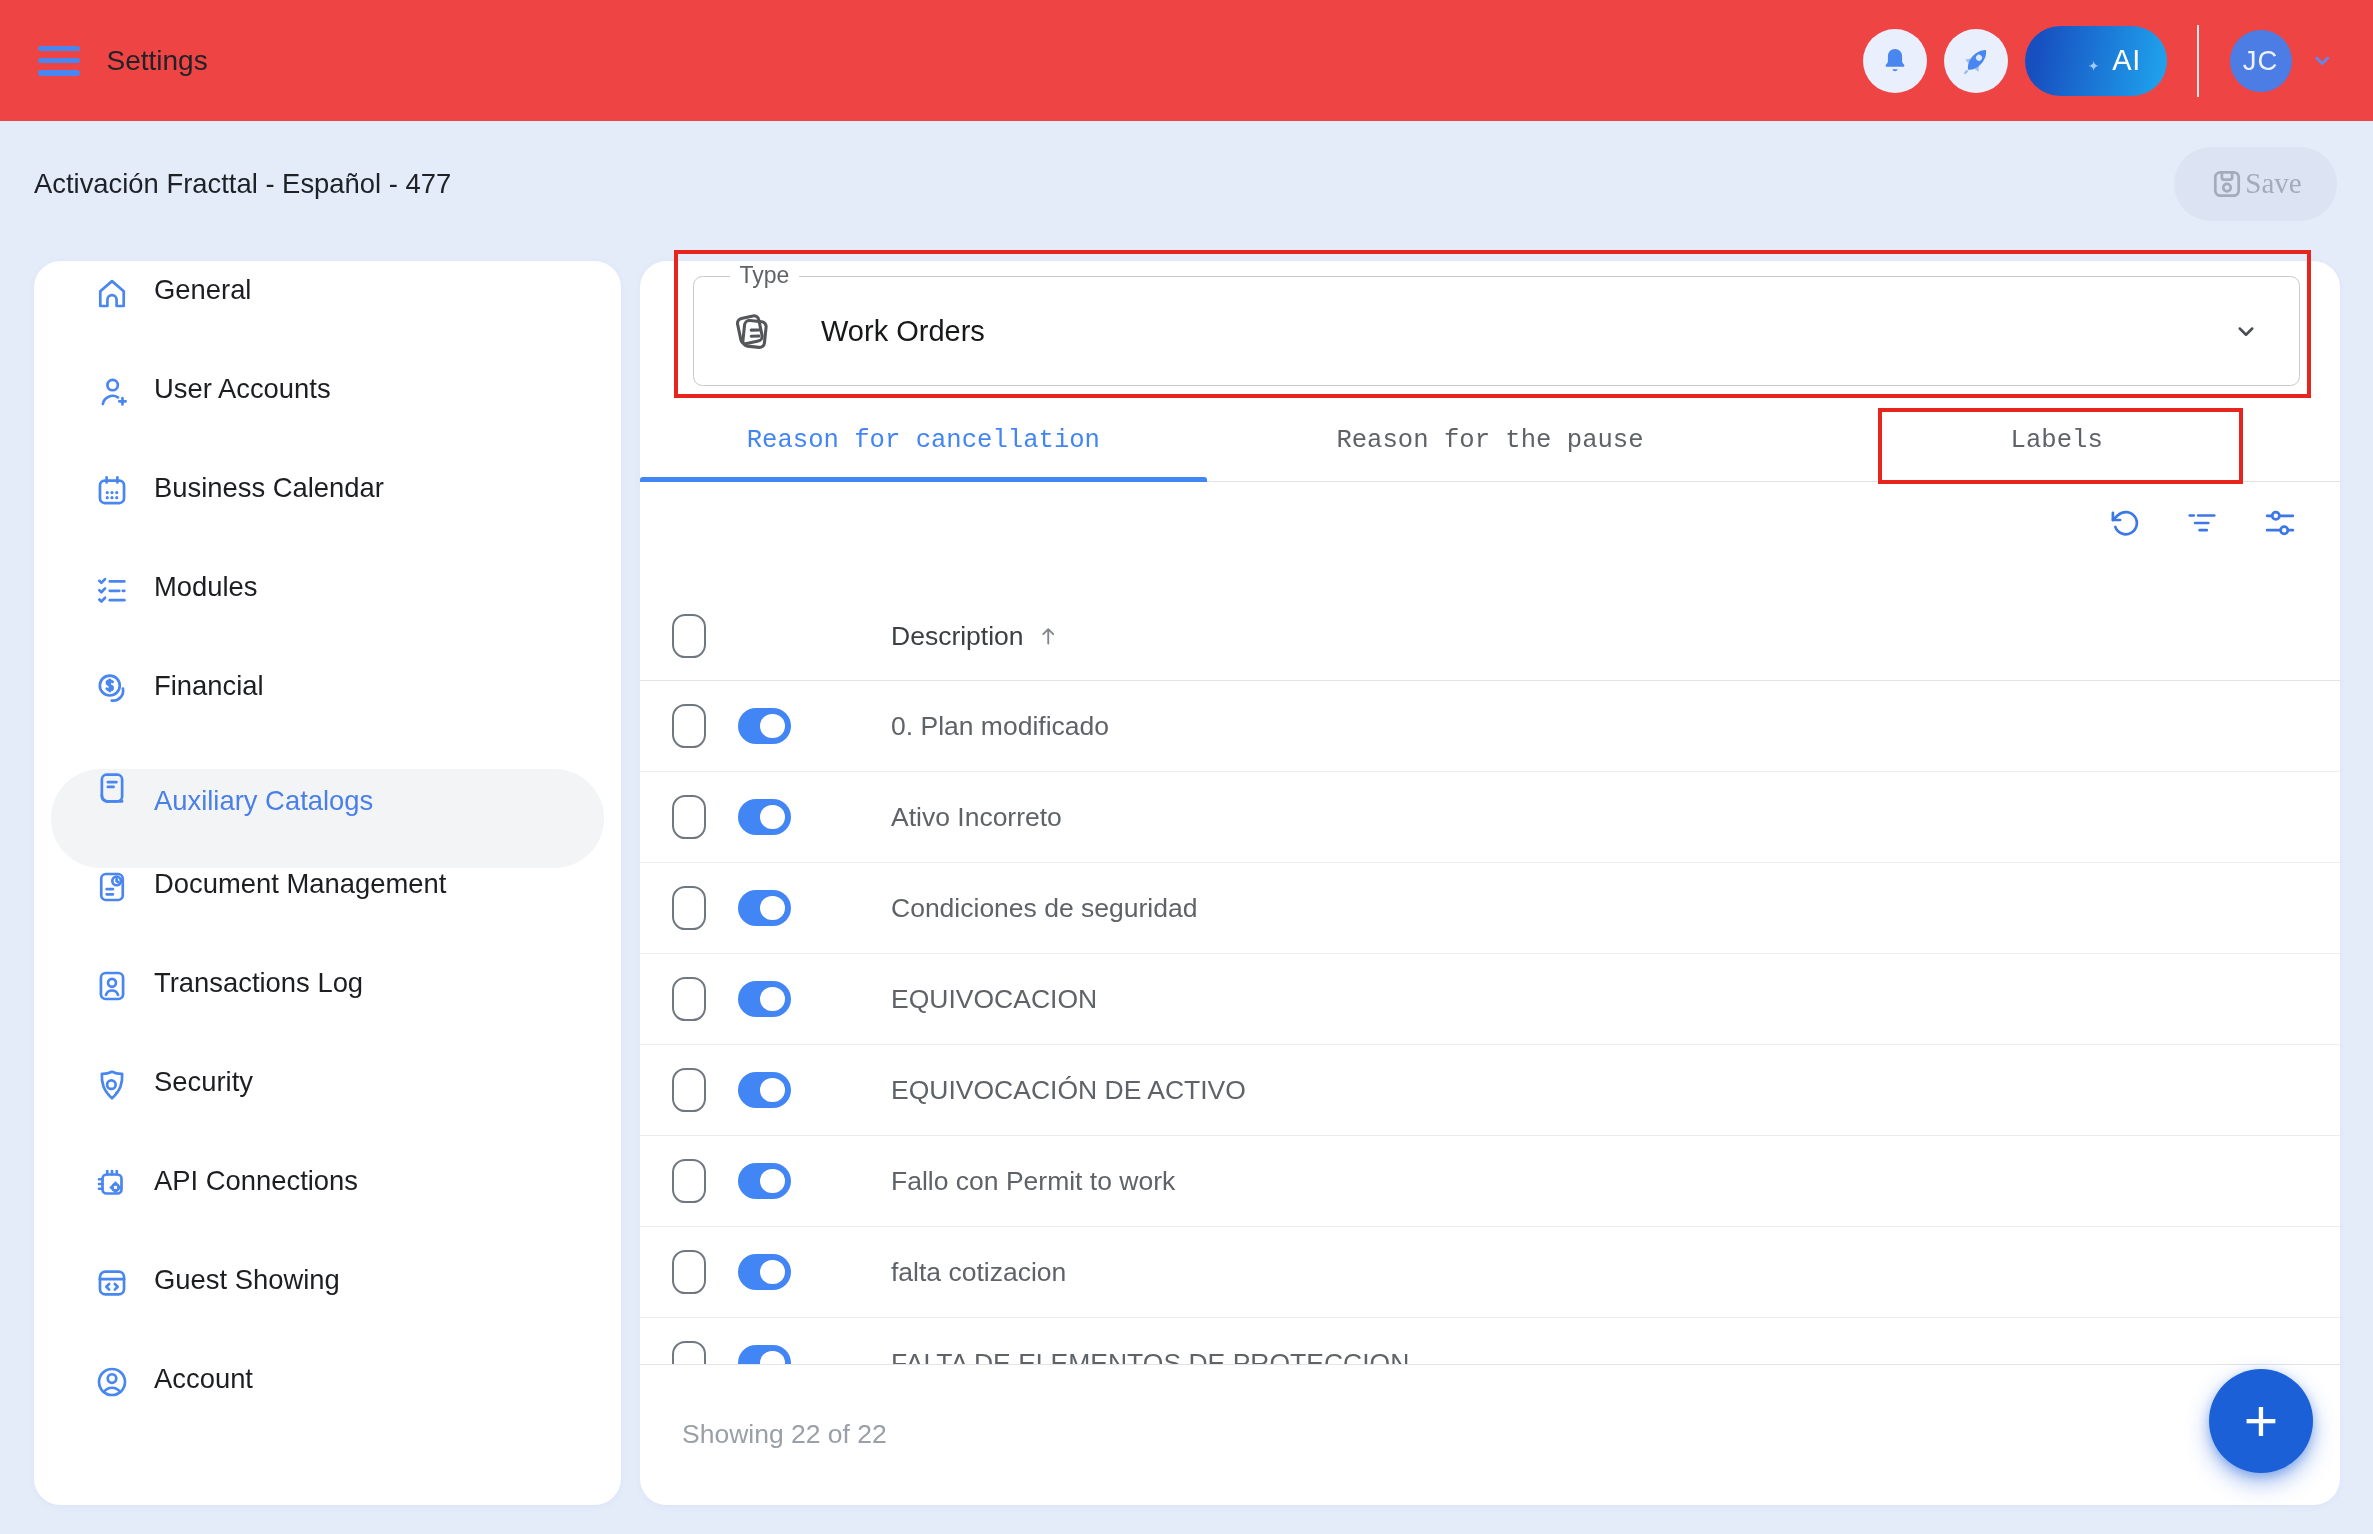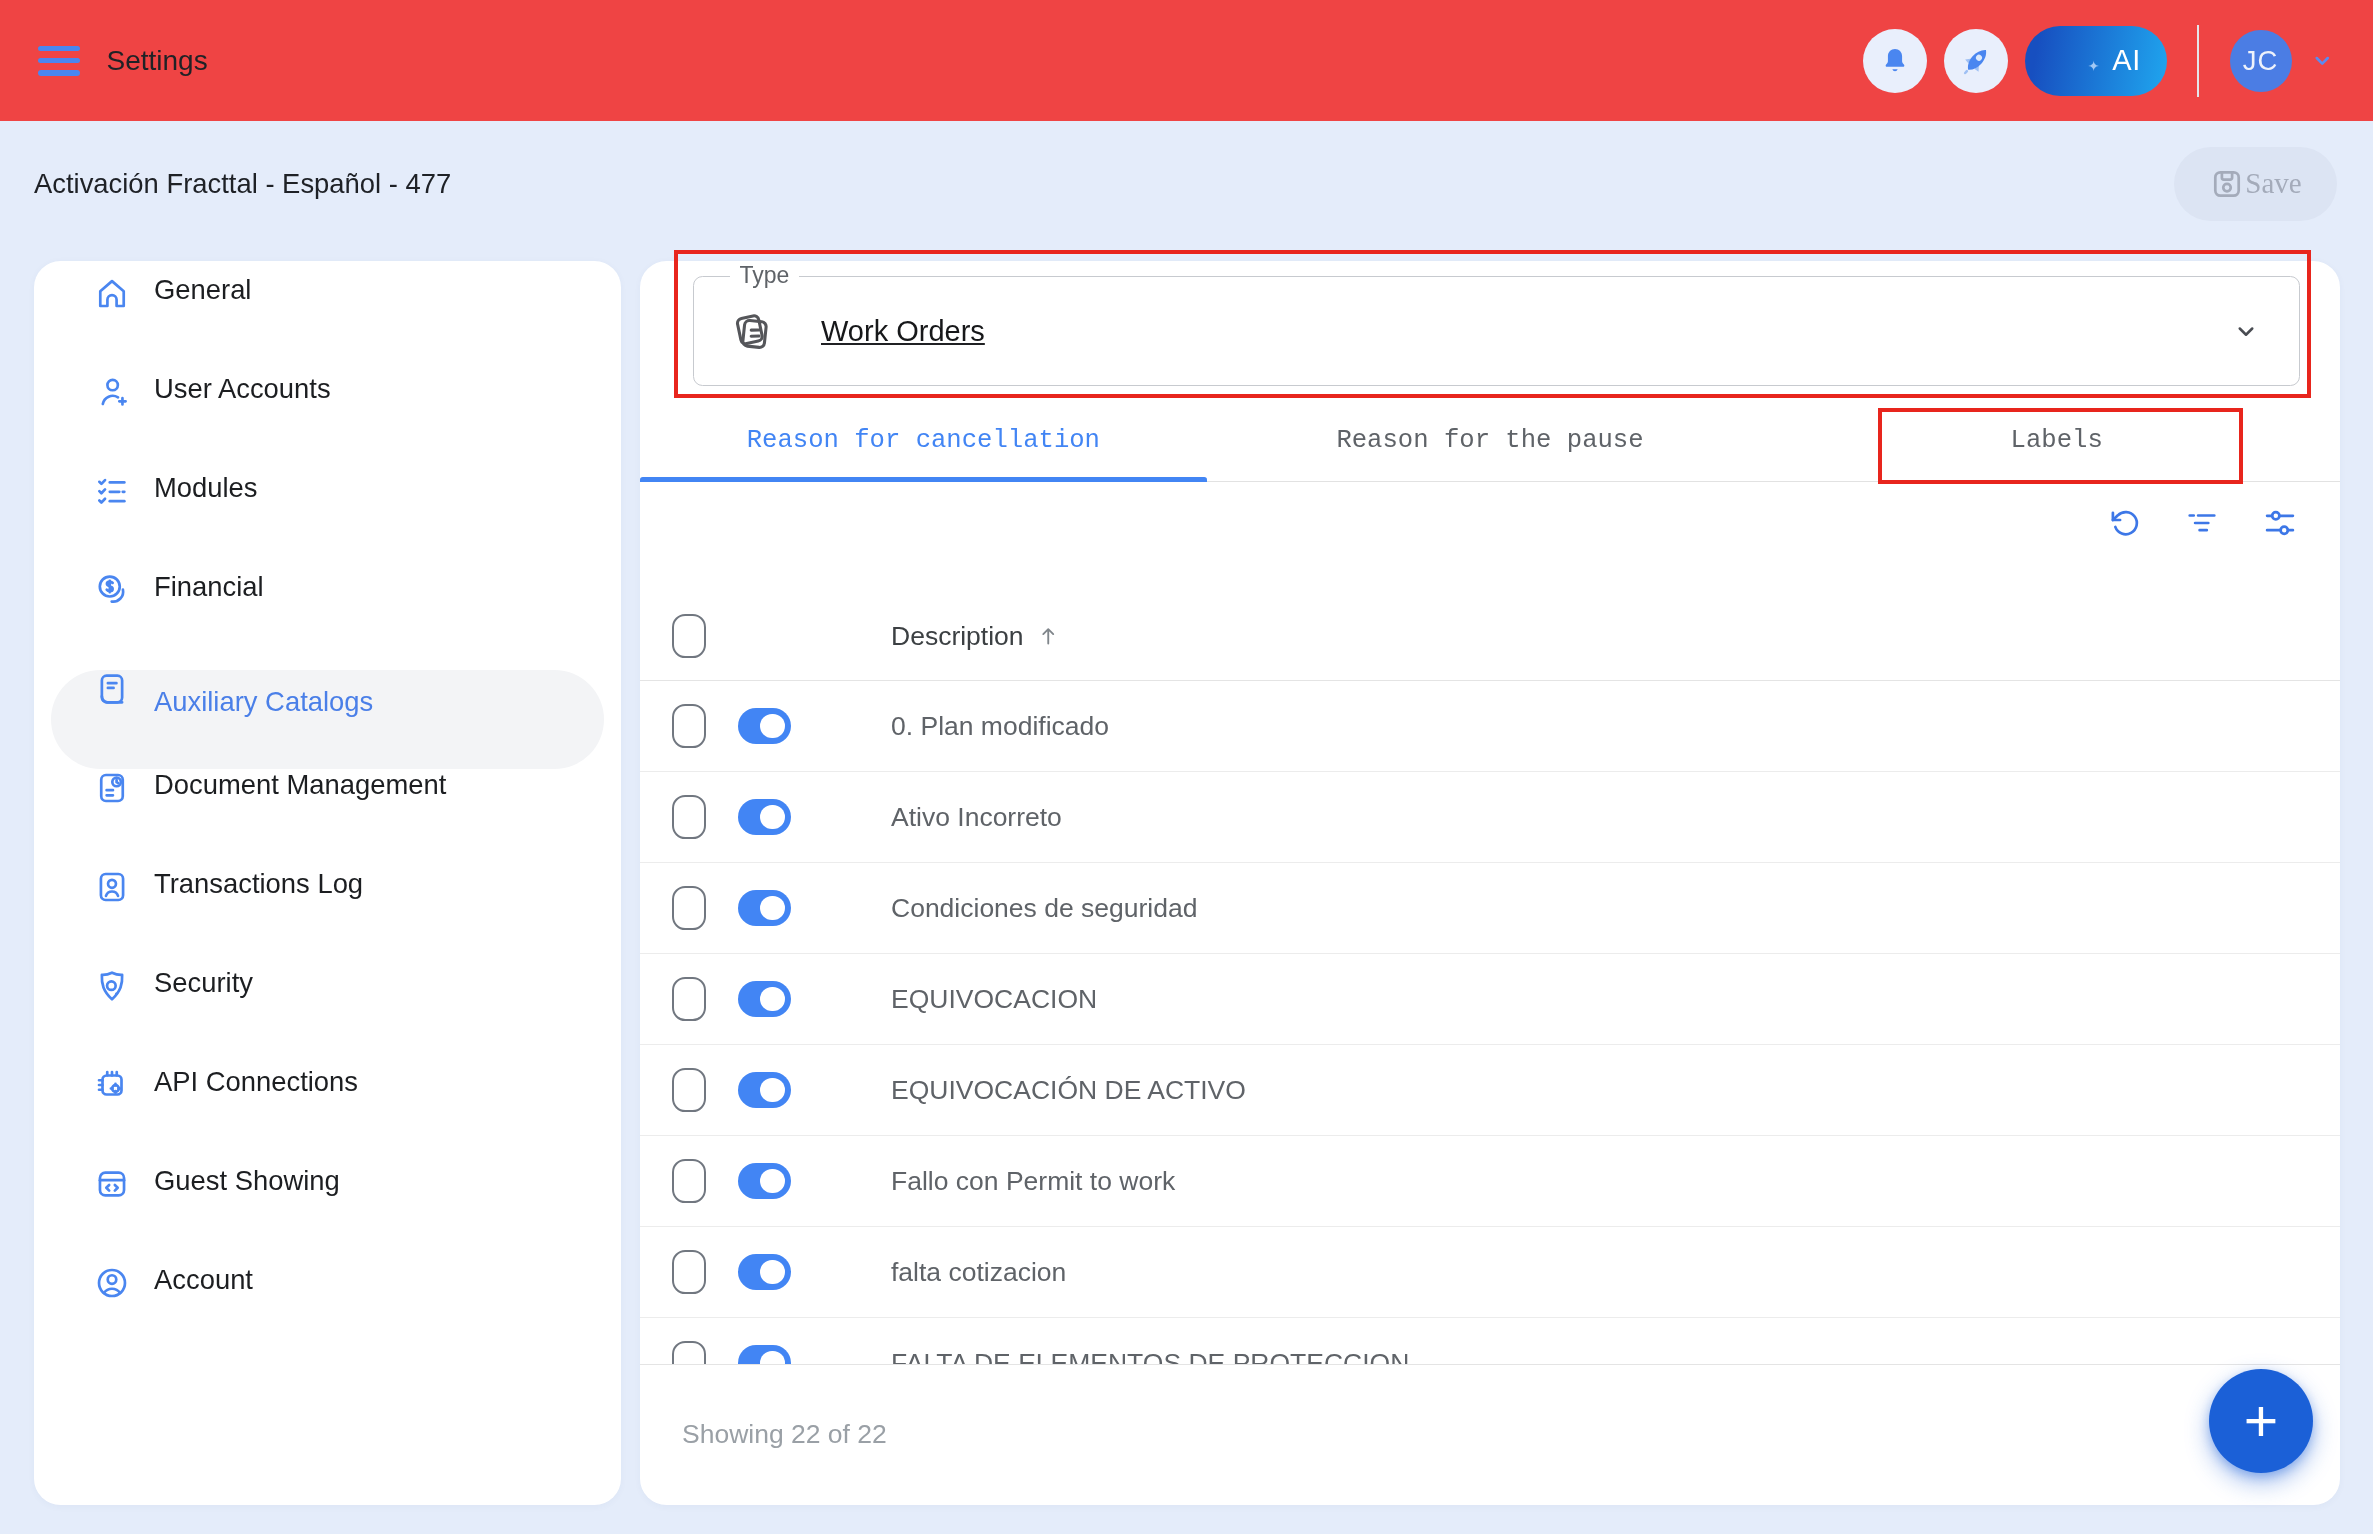--- a/index.html
+++ b/index.html
@@ -41,21 +41,21 @@
     box-shadow:0 1.9px 7.6px rgba(50,70,130,.04);padding-top:13.2px;overflow:hidden;}
   .side-item{height:99px;display:flex;align-items:flex-start;padding-left:59px;gap:23px;cursor:pointer;}
   .side-item .s-icon{width:38px;height:38px;color:#4a86f0;flex:0 0 auto;display:flex;align-items:center;}
   .side-item .s-label{font-size:27.4px;color:#1c1e21;white-space:nowrap;}
   .side-item.active{margin:0 17px;padding-left:42px;border-radius:51px;background:#f3f4f6;}
   .side-item.active .s-label{color:#4a7fe8;margin-top:16px;}
   .main-card{position:absolute;left:640px;top:261px;width:1700px;height:1244px;background:#fff;border-radius:26.5px;
     box-shadow:0 1.9px 7.6px rgba(50,70,130,.04);}
   
   .type-field{position:absolute;left:53px;top:15px;width:1607px;height:110px;border:1.9px solid #c7cacf;border-radius:9.5px;
-    display:flex;align-items:center;padding-left:34px;cursor:pointer;background:#fff;text-decoration:underline;}
+    display:flex;align-items:center;padding-left:34px;cursor:pointer;background:#fff;}
   .type-label{position:absolute;top:-15px;left:36px;background:#fff;padding:0 9.5px;font-size:23px;color:#5f6368;}
   .type-icon{width:49px;height:49px;color:#55565a;display:flex;align-items:center;}
   .type-value{font-size:29px;color:#17181a;margin-left:44px;}
   .type-chevron{position:absolute;right:38px;top:50%;transform:translateY(-50%);color:#494c52;display:flex;}
   .anno{position:absolute;border:4.7px solid #e8251d;pointer-events:none;z-index:5;}
   .anno-type{left:34px;top:-11.4px;width:1637px;height:148px;}
   .anno-labels{left:1238px;top:147px;width:365px;height:76px;}
   
   .tabs{position:absolute;left:0;top:138px;width:100%;height:83px;display:flex;border-bottom:0.9px solid #e2e2e2;}
   .tab{flex:1;display:flex;align-items:center;justify-content:center;font-size:25.6px;color:#5f6368;cursor:pointer;position:relative;font-family:Liberation Mono, monospace;}
@@ -164,20 +164,37 @@
               <circle cx="12.4" cy="7.6" r="3.3"></circle>
               <path d="M6.2 19.6a6.3 6.3 0 0 1 9.6-4.2"></path>
               <path d="M16.6 17.9h4M18.6 15.9v4"></path>
             </svg>
           </span>
           <span class="s-label">User Accounts</span>
         </div>
         <div class="side-item">
           <span class="s-icon">
             <svg width="38" height="38" viewBox="0 0 24 24" fill="none" stroke="currentColor" stroke-width="1.7" stroke-linecap="round" stroke-linejoin="round">
+              <rect x="4.4" y="5.4" width="15.2" height="14.2" rx="3"></rect>
+              <path d="M8.6 3.4v3.2M15.4 3.4v3.2"></path>
+              <g fill="currentColor" stroke="none">
+                <circle cx="9" cy="13" r="1"></circle>
+                <circle cx="12" cy="13" r="1"></circle>
+                <circle cx="15" cy="13" r="1"></circle>
+                <circle cx="9" cy="16.2" r="1"></circle>
+                <circle cx="12" cy="16.2" r="1"></circle>
+                <circle cx="15" cy="16.2" r="1"></circle>
+              </g>
+            </svg>
+          </span>
+          <span class="s-label">Business Calendar</span>
+        </div>
+        <div class="side-item">
+          <span class="s-icon">
+            <svg width="38" height="38" viewBox="0 0 24 24" fill="none" stroke="currentColor" stroke-width="1.7" stroke-linecap="round" stroke-linejoin="round">
               <path d="M4 6.2l1.3 1.3 2.3-2.4"></path>
               <path d="M10.6 6.6h9.2"></path>
               <path d="M4 12.1l1.3 1.3 2.3-2.4"></path>
               <path d="M10.6 12.5h6M18.8 12.5h1"></path>
               <path d="M4 18l1.3 1.3 2.3-2.4"></path>
               <path d="M10.6 18.4h9.2"></path>
             </svg>
           </span>
           <span class="s-label">Modules</span>
         </div>

